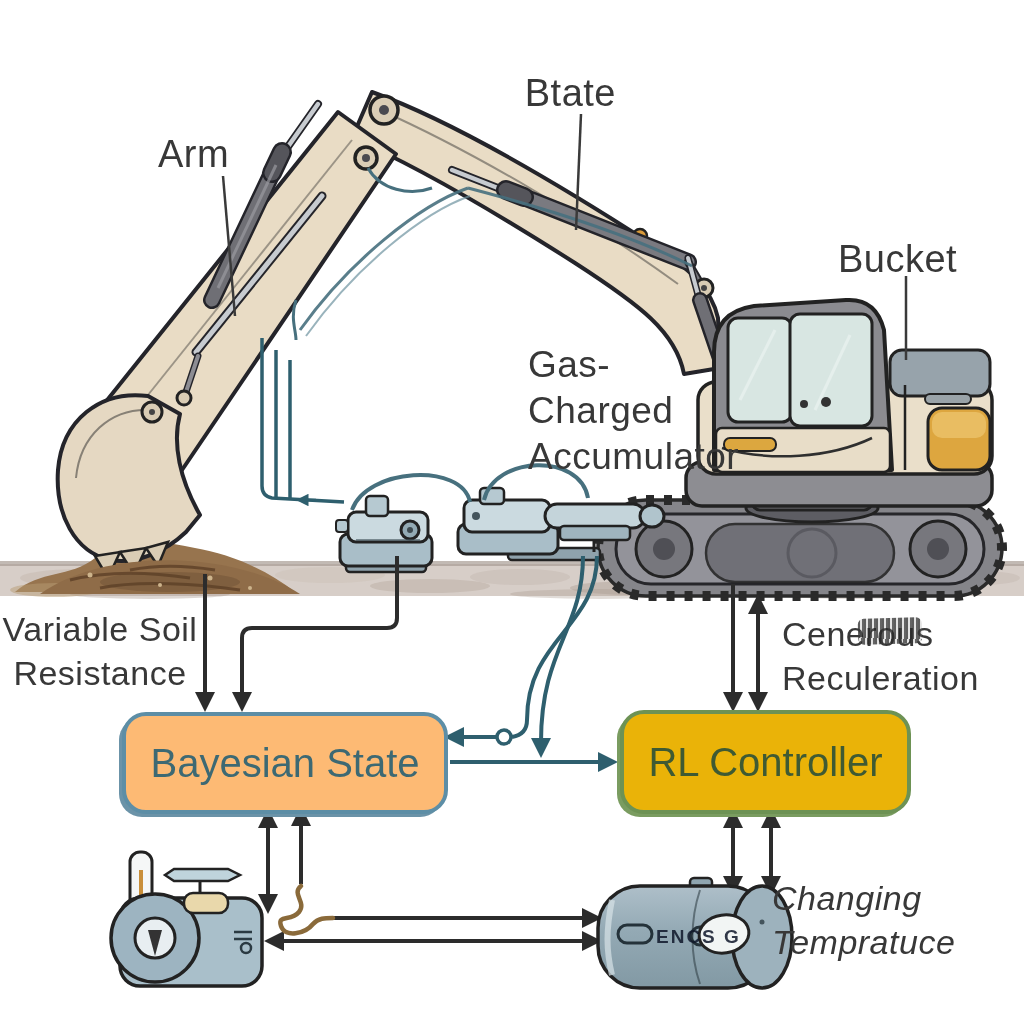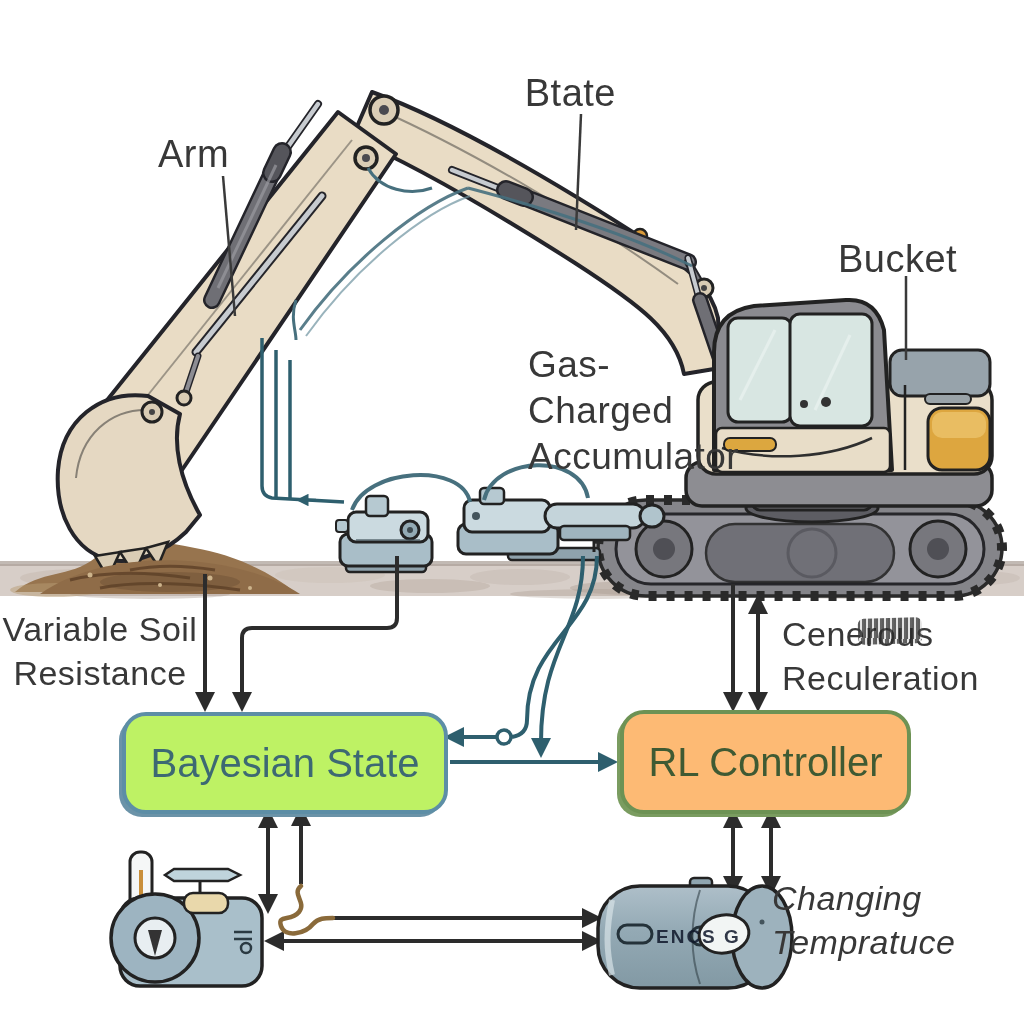--- a/index.html
+++ b/index.html
@@ -13,23 +13,23 @@
   #bucket-label{left:838px;top:238px;width:140px;font-size:38px;}
   #accumulator-label{left:528px;top:342px;font-size:37px;line-height:46px;}
   #soil-label{left:0px;top:598px;width:200px;text-align:center;font-size:34px;line-height:44px;margin-top:9px;}
   #regen-label{left:782px;top:612px;font-size:34px;line-height:44px;}
   #temperature-label{left:772px;top:876px;font-size:34px;line-height:44px;font-style:italic;}
   .scribble{position:absolute;left:76px;top:6px;width:64px;height:26px;border-radius:6px;
      transform:rotate(-1.5deg);opacity:.9;
      background:repeating-linear-gradient(92deg,rgba(55,55,55,.9) 0 2px,rgba(130,130,130,.25) 2px 4px,rgba(40,40,40,.8) 4px 6px);}
   .box{position:absolute;display:flex;flex-direction:column;align-items:center;justify-content:center;
        border-radius:24px;text-align:center;}
-  #estimator-box{left:122px;top:712px;width:318px;height:94px;background:#bef264;
+  #estimator-box{left:122px;top:712px;width:318px;height:94px;background:#fdba74;
        border:4px solid #5d8ea6;box-shadow:-4px 4px 0 -1px #6b93a8;color:#3d6973;font-size:40px;line-height:45px;}
-  #controller-box{left:620px;top:710px;width:283px;height:96px;background:#fdba74;
+  #controller-box{left:620px;top:710px;width:283px;height:96px;background:#eab308;
        border:4px solid #6d9254;box-shadow:-4px 4px 0 -1px #7a9c60;color:#3f5a33;font-size:40px;}
   #cylinder-marking{position:absolute;left:656px;top:926px;font-size:19px;font-weight:bold;
        color:#0f172a;letter-spacing:2px;opacity:.85;}
 </style>
 </head>
 <body>
 
 <div id="canvas">
 
 <svg width="1024" height="1024" viewBox="0 0 1024 1024">

